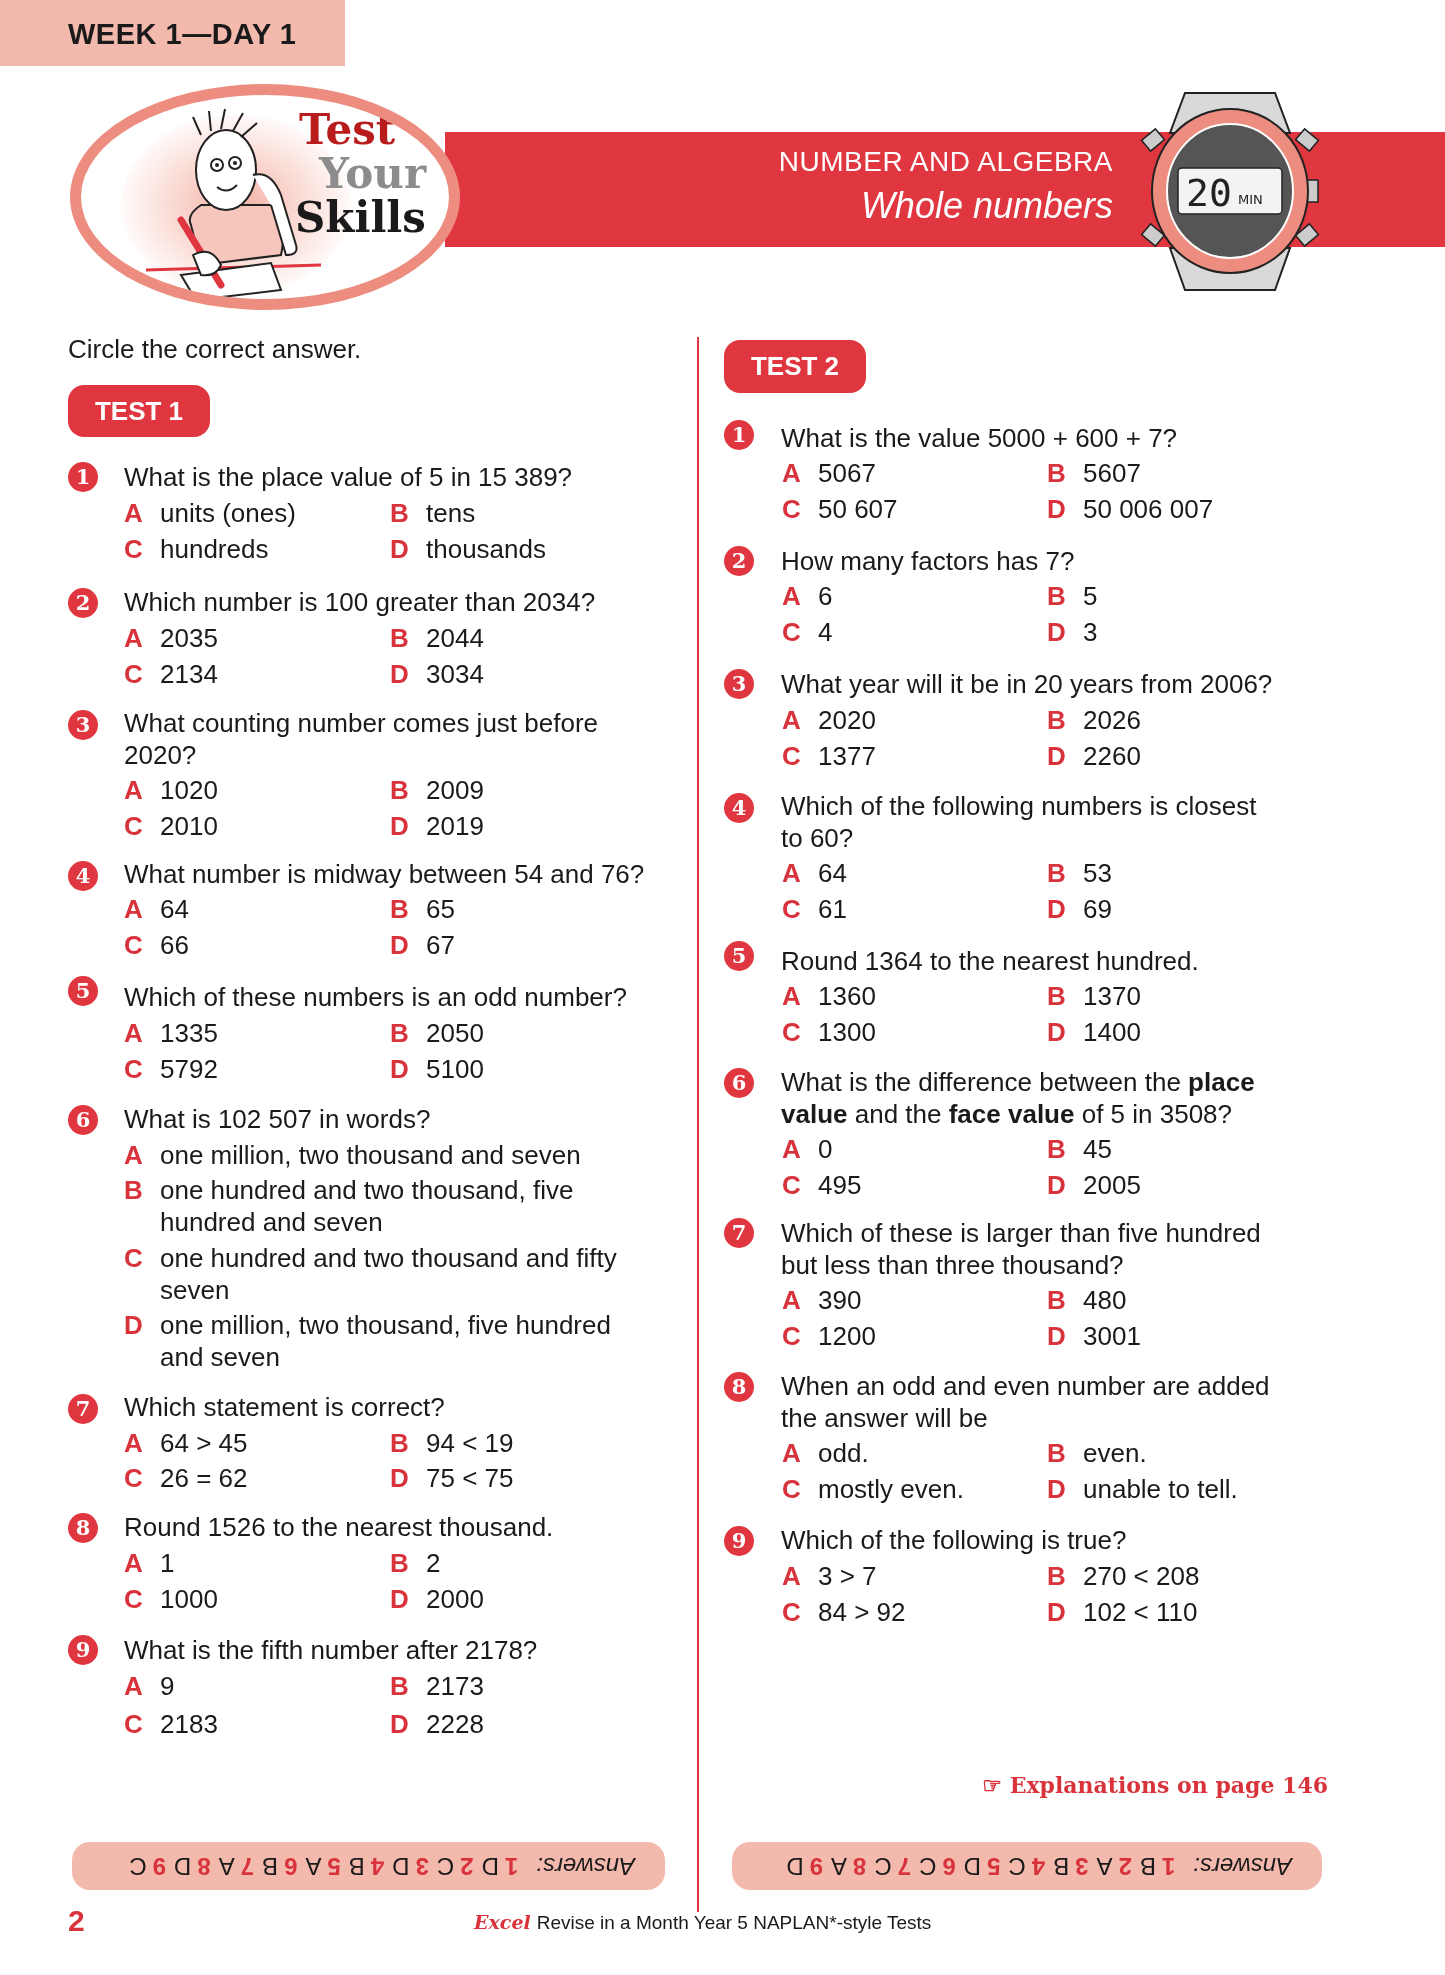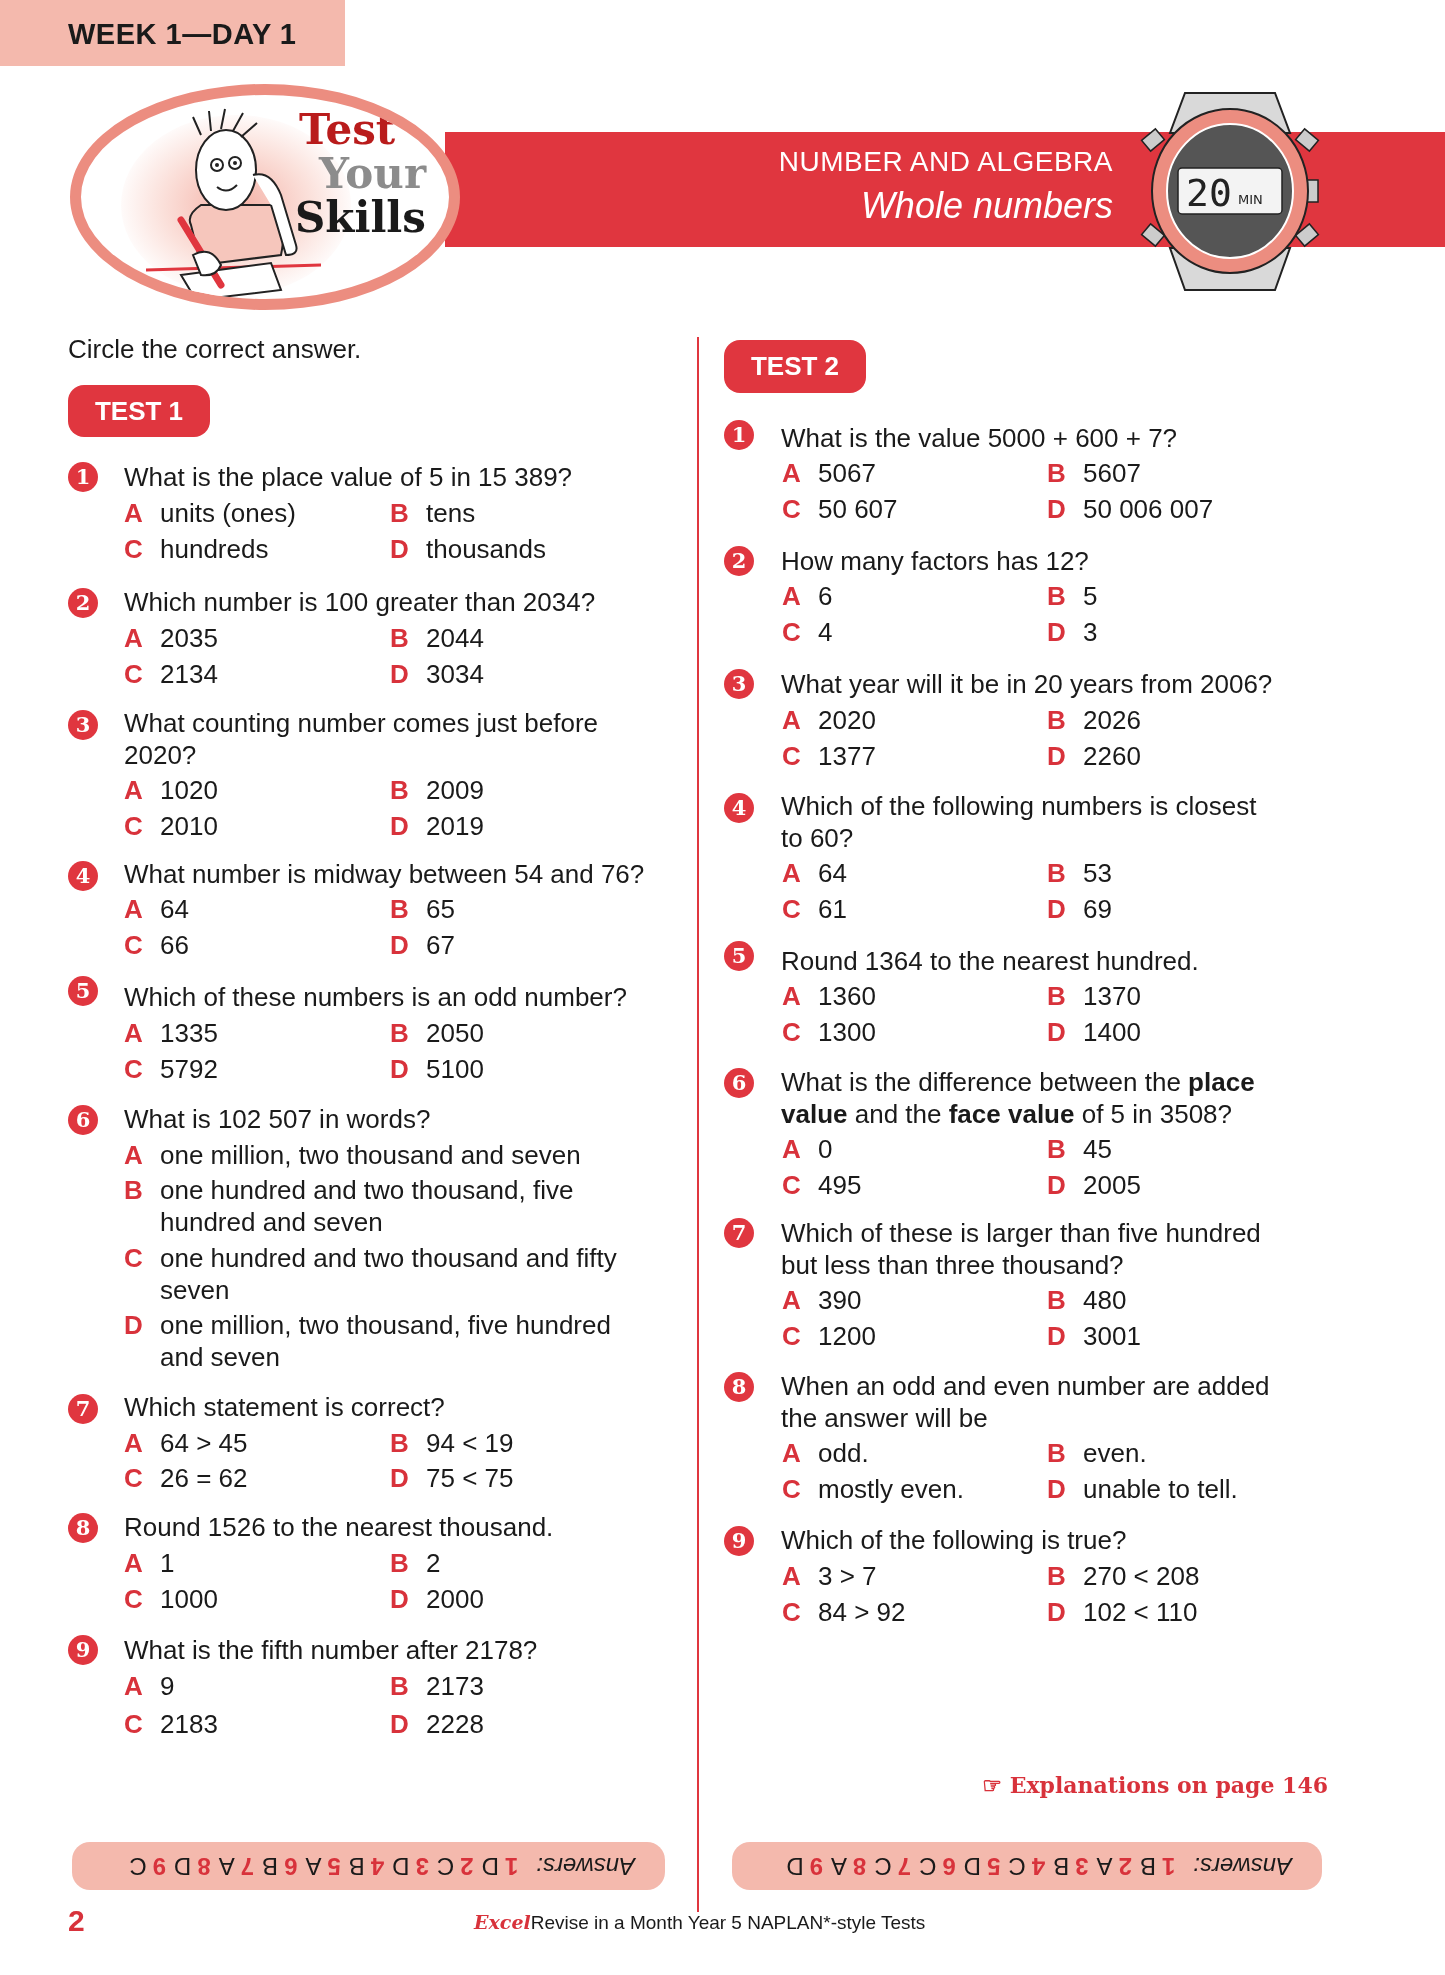--- a/index.html
+++ b/index.html
@@ -30,21 +30,21 @@
   .opt-wrap .T { display:block; margin-left:36px; }
   b { font-weight:700; }
   .explain { right:117px; top:1772px; color:#d8323b; font-family:"DejaVu Serif", serif; font-weight:700; font-size:22px; }
   .ans-bar { height:48px; top:1842px; background:#f4b9ad; border-radius:18px; }
   .ans-inner { position:absolute; left:0; right:0; top:0; bottom:0; transform:rotate(180deg);
                display:flex; align-items:center; padding-left:30px; font-size:24px; color:#1a1a1a; }
   .ans-inner .lbl { font-style:italic; margin-right:10px; }
   .ans-inner .n { color:#d8323b; font-weight:700; margin:0 6px 0 8px; }
   .page-num { left:68px; top:1904px; color:#d8323b; font-weight:700; font-size:30px; }
   .footer { left:474px; top:1911px; font-size:19px; }
-  .footer .brand { color:#d8323b; font-family:"DejaVu Serif", serif; font-weight:700; font-style:italic; }
+  .footer .brand { color:#d8323b; font-family:"DejaVu Serif", serif; font-weight:700; font-style:italic; margin-right:6px; }
 </style>
 </head>
 <body>
 
 <div class="abs week-banner">
   <span>WEEK 1—DAY 1</span>
 </div>
 
 <div class="abs red-band"></div>
 
@@ -179,21 +179,21 @@
 <div id="test2">
 
   <div class="qnum" style="left:724px;top:420px">1</div>
   <div class="q" style="left:781px;top:422px">What is the value 5000 + 600 + 7?</div>
   <div class="opt" style="left:782px;top:457px"><span class="L">A</span><span>5067</span></div>
   <div class="opt" style="left:1047px;top:457px"><span class="L">B</span><span>5607</span></div>
   <div class="opt" style="left:782px;top:493px"><span class="L">C</span><span>50 607</span></div>
   <div class="opt" style="left:1047px;top:493px"><span class="L">D</span><span>50 006 007</span></div>
 
   <div class="qnum" style="left:724px;top:546px">2</div>
-  <div class="q" style="left:781px;top:545px">How many factors has 12?</div>
+  <div class="q" style="left:781px;top:545px">How many factors has 7?</div>
   <div class="opt" style="left:782px;top:580px"><span class="L">A</span><span>6</span></div>
   <div class="opt" style="left:1047px;top:580px"><span class="L">B</span><span>5</span></div>
   <div class="opt" style="left:782px;top:616px"><span class="L">C</span><span>4</span></div>
   <div class="opt" style="left:1047px;top:616px"><span class="L">D</span><span>3</span></div>
 
   <div class="qnum" style="left:724px;top:669px">3</div>
   <div class="q" style="left:781px;top:668px">What year will it be in 20 years from 2006?</div>
   <div class="opt" style="left:782px;top:704px"><span class="L">A</span><span>2020</span></div>
   <div class="opt" style="left:1047px;top:704px"><span class="L">B</span><span>2026</span></div>
   <div class="opt" style="left:782px;top:740px"><span class="L">C</span><span>1377</span></div>

